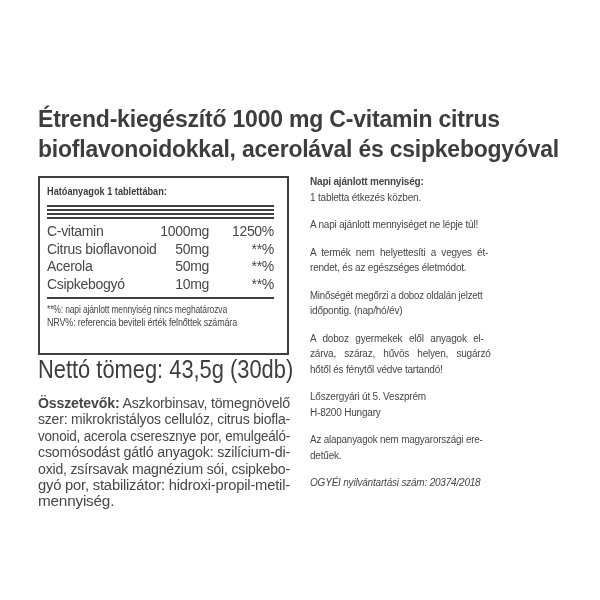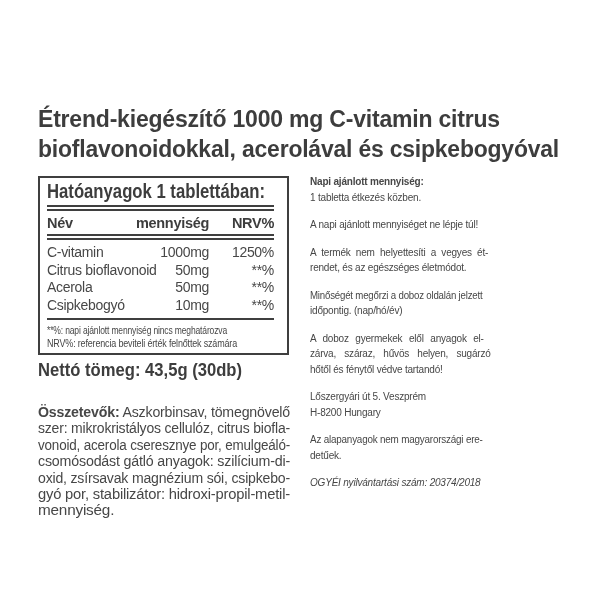--- a/index.html
+++ b/index.html
@@ -21,42 +21,42 @@
   
   .title{position:absolute;left:38px;top:96px;width:524px;
          font-size:23px;font-weight:bold;line-height:30px;color:var(--title);
          letter-spacing:-0.2px;}
   .title .line.l1{width:478px;}
   .title .line.l2{width:521px;}
 
   
   .factbox{position:absolute;left:38px;top:168px;width:251px;height:179px;
            border:2px solid var(--rule);padding:5px 13px 0 7px;}
-  .fb-heading{width:158px;font-size:20px;font-weight:bold;line-height:16px;color:var(--title);}
+  .fb-heading{width:158px;font-size:11px;font-weight:bold;line-height:16px;color:var(--title);}
   .drule{height:6px;border-top:2px solid var(--rule);border-bottom:2px solid var(--rule);margin-top:6px;}
   .drule.mid{margin-top:2px;}
   .srule{border-top:2.5px solid var(--rule);margin-top:3.5px;}
   .thead{margin-top:4px;}
   .trow{position:relative;height:17.5px;line-height:17.5px;font-size:14px;letter-spacing:-0.3px;}
   .thead.trow{font-weight:bold;font-size:14.5px;height:17px;line-height:17px;color:var(--title);}
   .tbody{margin-top:4px;}
   .tname{display:inline;}
   .tamt{position:absolute;right:65px;top:0;}
   .tnrv{position:absolute;right:0;top:0;}
   .tfoot{margin-top:4px;font-size:11px;letter-spacing:-0.2px;}
   .tfoot .line{line-height:13px;}
   .tfoot .line.fn1{width:190px;}
   .tfoot .line.fn2{width:180px;}
 
   
   .netweight{position:absolute;left:38px;top:350px;}
-  .netweight .line{width:204px;font-size:19px;font-weight:bold;line-height:23px;color:var(--title);}
+  .netweight .line{width:204px;font-size:25px;font-weight:normal;line-height:23px;color:var(--title);}
 
   
-  .ingredients{position:absolute;left:38px;top:396px;width:252px;
+  .ingredients{position:absolute;left:38px;top:387px;width:252px;
                font-size:15.3px;line-height:16.4px;letter-spacing:-0.2px;}
   .ingredients .line{width:252px;}
 
   
   .rightcol{position:absolute;left:310px;top:166px;width:268px;
             font-size:10px;line-height:15.5px;letter-spacing:-0.2px;}
   .para{margin-bottom:12px;}
   .para .line{width:268px;}
 </style>
 </head>
@@ -65,25 +65,20 @@
 <div class="canvas">
 
   <div class="title">
     <div class="line l1"><span class="m">Étrend-kiegészítő 1000 mg C-vitamin citrus</span></div>
     <div class="line l2"><span class="m" style="display: inline-block; transform-origin: left 60%; transform: scaleX(0.9974);">bioflavonoidokkal, acerolával és csipkebogyóval</span></div>
   </div>
 
   <div class="factbox">
     <div class="line fb-heading"><span class="m" style="display: inline-block; transform-origin: left 60%; transform: scaleX(0.8345);">Hatóanyagok 1 tablettában:</span></div>
     <div class="drule top"></div>
-    <div class="trow thead">
-      <span class="tname">Név</span>
-      <span class="tamt">mennyiség</span>
-      <span class="tnrv">NRV%</span>
-    </div>
     <div class="drule mid"></div>
     <div class="tbody">
         <div class="trow"><span class="tname">C-vitamin</span><span class="tamt">1000mg</span><span class="tnrv">1250%</span></div>
         <div class="trow"><span class="tname">Citrus bioflavonoid</span><span class="tamt">50mg</span><span class="tnrv">**%</span></div>
         <div class="trow"><span class="tname">Acerola</span><span class="tamt">50mg</span><span class="tnrv">**%</span></div>
         <div class="trow"><span class="tname">Csipkebogyó</span><span class="tamt">10mg</span><span class="tnrv">**%</span></div>
       </div>
     <div class="srule"></div>
     <div class="tfoot">
         <div class="line fn2"><span class="m" style="display: inline-block; transform-origin: left 60%; transform: scaleX(0.7754);">**%: napi ajánlott mennyiség nincs meghatározva</span></div>

